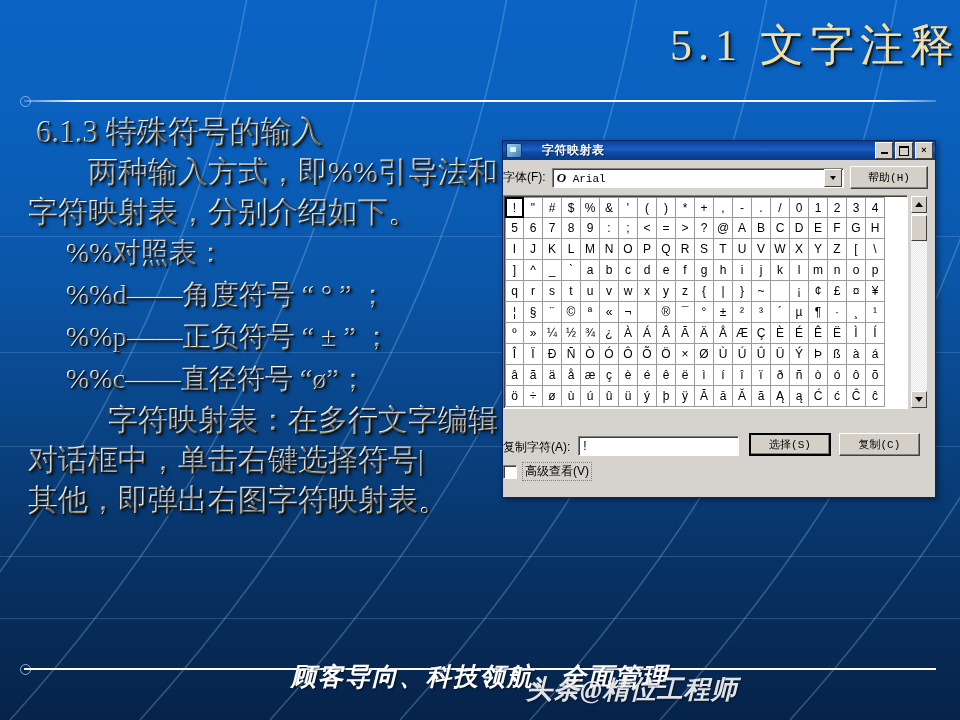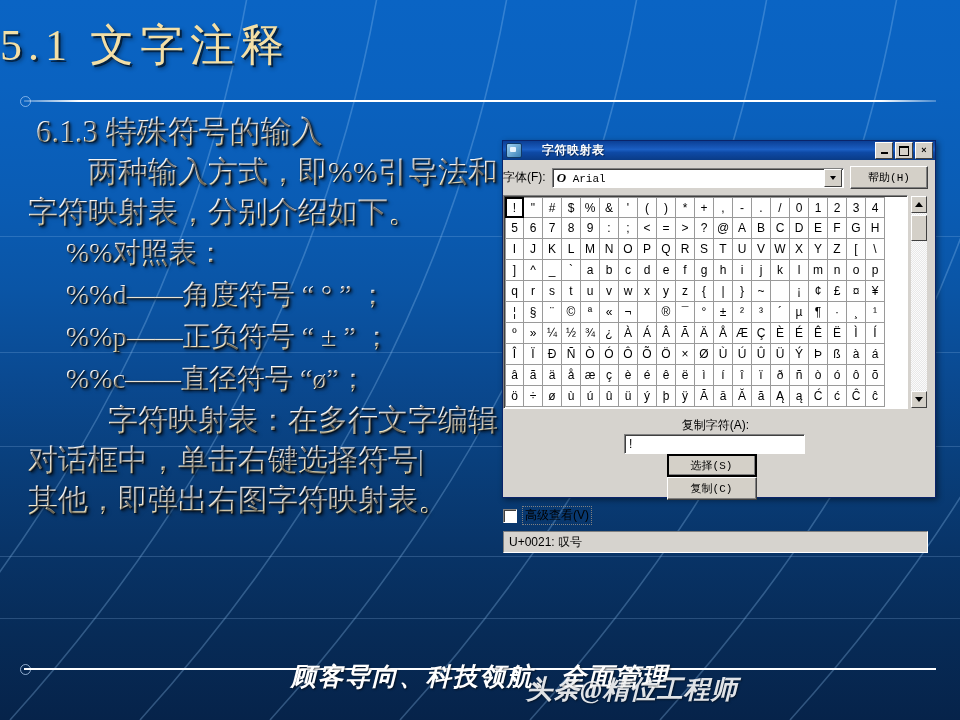--- a/index.html
+++ b/index.html
@@ -24,21 +24,21 @@
   }
   
   .arcs{position:absolute;inset:0;pointer-events:none;}
   .arcs svg{width:960px;height:720px;display:block;}
   
   .band{position:absolute;left:0;width:960px;height:1px;background:rgba(160,200,245,.22);}
 
   
   #slide-title{
     position:absolute;left:0;top:16px;width:960px;
-    text-align:left;
+    text-align:right;
     font-family:"Liberation Serif",serif;
     font-size:44px;letter-spacing:6px;
     color:#f3dfa6;
     text-shadow:2px 2px 0 rgba(0,0,0,.55), 3px 3px 4px rgba(0,0,0,.45);
     white-space:nowrap;
   }
   #header-rule{
     position:absolute;left:24px;top:100px;width:912px;height:2px;
     background:linear-gradient(90deg,rgba(255,255,255,.25),#ffffff 6%,#ffffff 94%,rgba(255,255,255,.25));
   }
@@ -170,21 +170,21 @@
     display:flex;align-items:center;justify-content:center;flex:0 0 auto;
   }
   .sb-arrow.up::after{content:"";border-left:4px solid transparent;border-right:4px solid transparent;border-bottom:5px solid #000;}
   .sb-arrow.dn::after{content:"";border-left:4px solid transparent;border-right:4px solid transparent;border-top:5px solid #000;}
   #sb-track{flex:1 1 auto;background:repeating-conic-gradient(#e8e8e8 0% 25%, #fbfbfb 0% 50%) 0 0/2px 2px;position:relative;}
   #sb-thumb{
     position:absolute;left:0;right:0;top:2px;height:24px;background:#d4d0c8;
     border:1px solid #fff;border-right-color:#404040;border-bottom-color:#404040;
   }
 
-  #copy-row{margin-top:8px;display:flex;align-items:center;flex-direction:column;}
+  #copy-row{margin-top:24px;display:flex;align-items:flex-end;}
   #copy-input{
     width:175px;height:18px;margin-left:8px;margin-right:10px;
     background:#fff;border:1px solid #808080;border-right-color:#fff;border-bottom-color:#fff;
     box-shadow:inset 1px 1px 0 #404040;
     font-size:12px;color:#000;display:flex;align-items:center;padding-left:4px;
     font-family:"Liberation Sans",sans-serif;
   }
   #select-button,#copy-button{width:76px;text-align:center;margin-right:8px;}
   #select-button{border:2px solid #000;padding:2px 5px;background:#d4d0c8;font-size:11px;}
 
@@ -534,21 +534,20 @@
         <span id="copy-input">!</span>
         <span class="cm-button" id="select-button">选择(S)</span>
         <span class="cm-button" id="copy-button">复制(C)</span>
       </div>
 
       <div id="adv-row">
         <span id="adv-check"></span>
         <span id="adv-label">高级查看(V)</span>
       </div>
 
-      <div id="status-bar">U+0021: 叹号</div>
     </div>
   </div>
 
   <div id="footer-dot"></div>
   <div id="footer-rule"></div>
   <div id="footer-text">顾客导向、科技领航、全面管理</div>
   <div id="watermark">头条@精位工程师</div>
 </div>
 
 </body></html>

